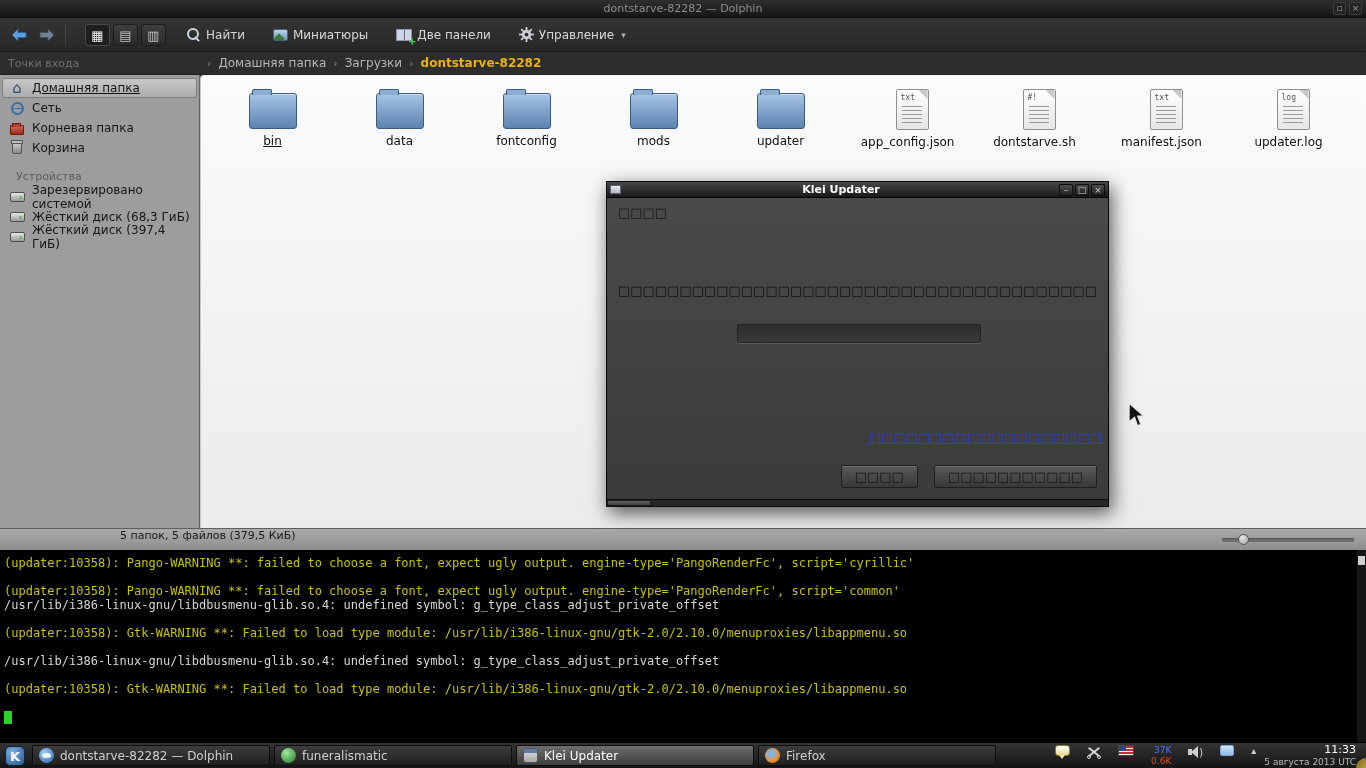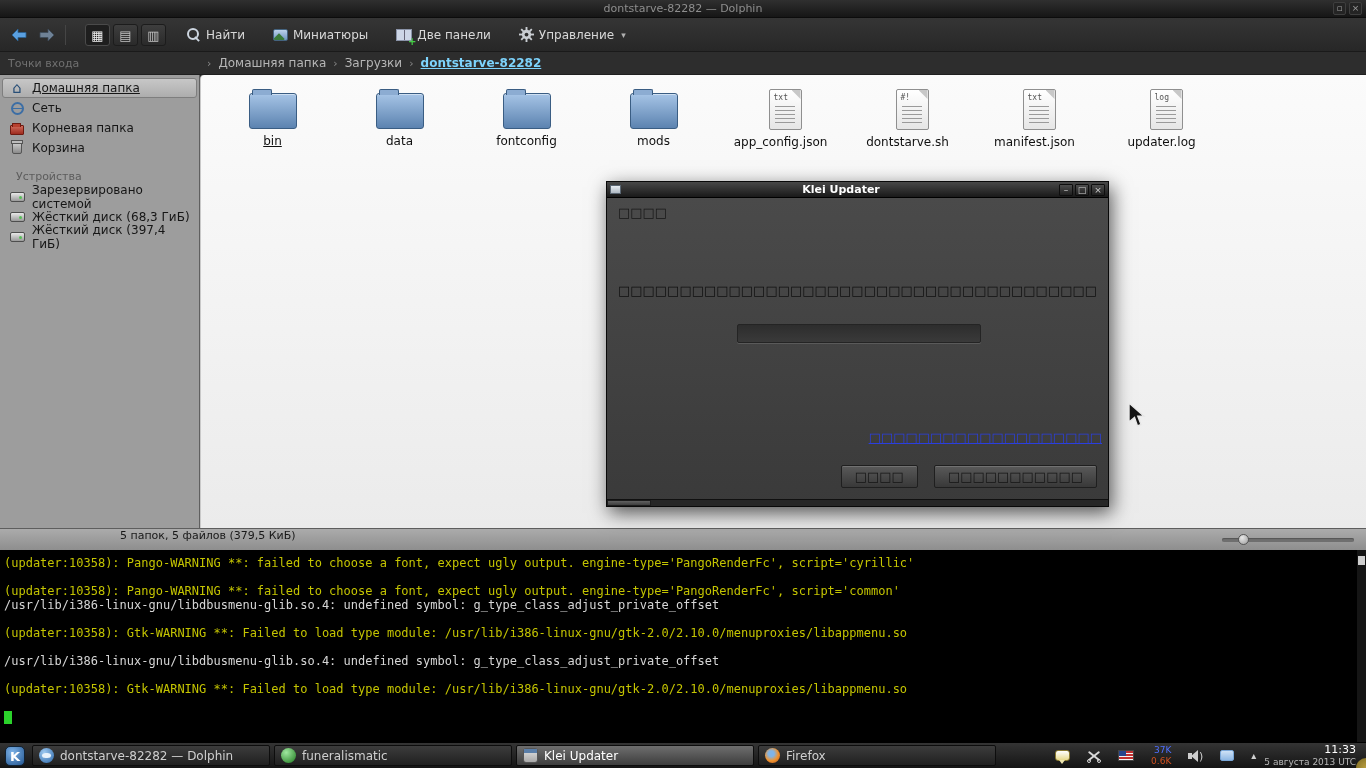--- a/index.html
+++ b/index.html
@@ -31,21 +31,21 @@
   .thumb-ic { width:15px; height:12px; background:linear-gradient(#bcd2ec,#6f94c0); border:1px solid #44637f; border-radius:2px; position:relative; overflow:hidden; display:inline-block; }
   .thumb-ic::after { content:""; position:absolute; bottom:-3px; left:1px; width:8px; height:8px; background:#3a7a3a; transform:rotate(45deg); }
   .split-ic { width:16px; height:12px; border:1px solid #8a93a8; background:#cdd6e6; position:relative; display:inline-block; }
   .split-ic::before { content:""; position:absolute; left:7px; top:0; bottom:0; width:1px; background:#667; }
   .split-ic::after { content:"+"; position:absolute; right:-5px; bottom:-7px; color:#4c4; font-size:10px; font-weight:bold; }
 
   .subbar { height:23px; display:flex; background:#2d2d2d; border-bottom:1px solid #1f1f1f; }
   .places-header { width:200px; color:#707070; font-size:11px; padding:5px 0 0 8px; }
   .crumbs { flex:1; display:flex; align-items:center; gap:7px; color:#b6b6b6; font-size:12px; padding-left:7px; }
   .crumb-sep { color:#8a8a8a; font-size:11px; }
-  .crumb.current { color:#7dd3fc; font-weight:bold;text-decoration:underline; }
+  .crumb.current { color:#eab308; font-weight:bold; }
 
   .content { position:absolute; top:75px; left:0; right:0; bottom:22px; display:flex; }
   .sidebar { width:200px; background:#9d9d9d; border-right:1px solid #5f5f5f; padding-top:3px; font-size:12px; color:#161616; }
   .side-item { display:flex; align-items:center; gap:7px; padding:2px 6px; height:20px; margin:0 2px; border:1px solid transparent; }
   .side-item.selected { background:linear-gradient(#c7c7c7,#adadad); border:1px solid #7e7e7e; border-radius:3px; }
   .side-item.selected .slabel { text-decoration:underline; }
   .side-section-header { color:#5c5c5c; font-size:11px; padding:12px 0 4px 16px; }
   .sicon { width:16px; height:14px; display:inline-flex; align-items:center; justify-content:center; flex:0 0 16px; }
   .home-ic { color:#274e77; font-size:15px; line-height:14px; }
   .net-ic { width:13px; height:13px; border:2px solid #3c6ea5; border-radius:50%; position:relative; }
@@ -122,21 +122,21 @@
           white-space:nowrap; overflow:hidden; }
   .task.active { background:linear-gradient(#6e6e6e,#3d3d3d); color:#ffffff; }
   .task-ic { width:15px; height:15px; flex:0 0 15px; border-radius:3px; }
   .ic-dolphin { background:radial-gradient(circle at 35% 30%,#9ec9f0,#2a66a8); position:relative; border-radius:50%; }
   .ic-dolphin::after { content:""; position:absolute; left:3px; top:5px; width:9px; height:5px; border-radius:50%/60%; background:#e8f2fb; }
   .ic-green { background:radial-gradient(circle at 35% 30%,#9fe89f,#1f7a1f); border-radius:50%; }
   .ic-klei { background:linear-gradient(#e2e2e2,#a8a8a8); border:1px solid #555; position:relative; }
   .ic-klei::before { content:""; position:absolute; left:0; right:0; top:0; height:4px; background:#5a7ea8; }
   .ic-firefox { background:radial-gradient(circle at 42% 38%,#7fb4e8 22%,#f0932e 55%,#b5521a); border-radius:50%; }
 
-  .tray { margin-left:auto; display:flex; align-items:center; gap:17px; padding:0 8px; }
+  .tray { margin-left:auto; display:flex; gap:17px; padding:0 8px; }
   .chat-ic { width:15px; height:11px; background:linear-gradient(#ffffff,#e8d98a); border:1px solid #8a7a30; border-radius:3px; position:relative; }
   .chat-ic::after { content:""; position:absolute; left:3px; bottom:-4px; border-left:3px solid transparent; border-right:3px solid transparent; border-top:4px solid #f0e8b0; }
   .scissors-ic { position:relative; width:14px; height:14px; }
   .scissors-ic::before, .scissors-ic::after { content:""; position:absolute; top:6px; left:0; width:14px; height:2px; background:#d8d8d8; border-radius:1px; }
   .scissors-ic::before { transform:rotate(38deg); }
   .scissors-ic::after { transform:rotate(-38deg); }
   .scissors-dot { position:absolute; bottom:0; width:4px; height:4px; border:1.5px solid #d8d8d8; border-radius:50%; }
   .scissors-dot.l { left:0; } .scissors-dot.r { right:0; }
   .flag-ic { width:16px; height:11px; border:1px solid #444;
              background:repeating-linear-gradient(#c03030 0 1.6px, #f5f5f5 1.6px 3.2px); position:relative; }
@@ -285,20 +285,24 @@
           </div>
           <div class="file-tile">
             <div class="folder-ic"></div>
             <div class="fname">fontconfig</div>
           </div>
           <div class="file-tile">
             <div class="folder-ic"></div>
             <div class="fname">mods</div>
           </div>
           <div class="file-tile">
+            <div class="folder-ic"></div>
+            <div class="fname">updater</div>
+          </div>
+          <div class="file-tile">
             <div class="page">
                 <span class="ptag">txt</span>
                 <span class="plines"></span>
               </div>
             <div class="fname">app_config.json</div>
           </div>
           <div class="file-tile">
             <div class="page">
                 <span class="ptag">#!</span>
                 <span class="plines"></span>

